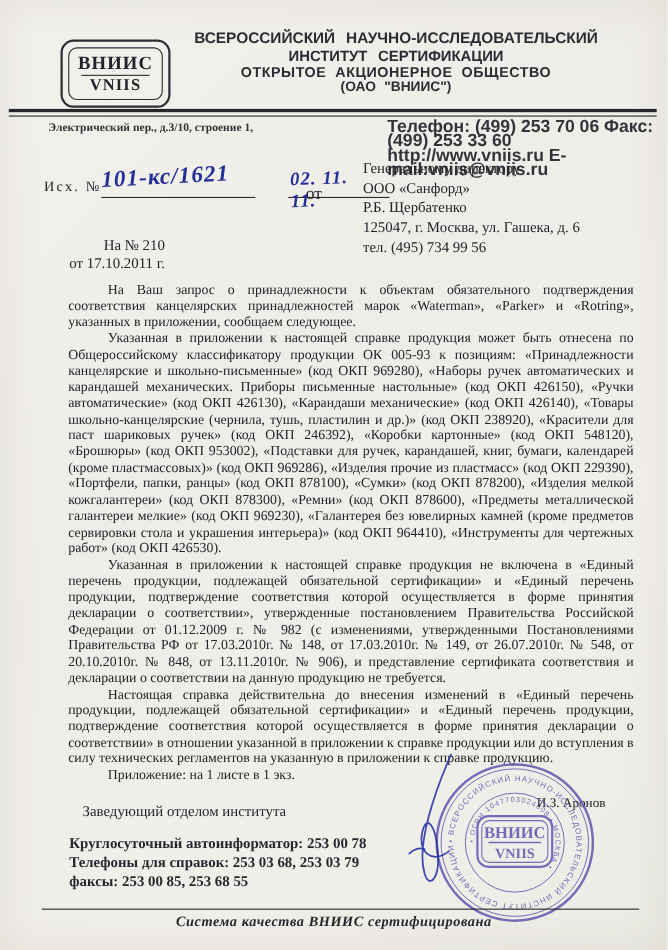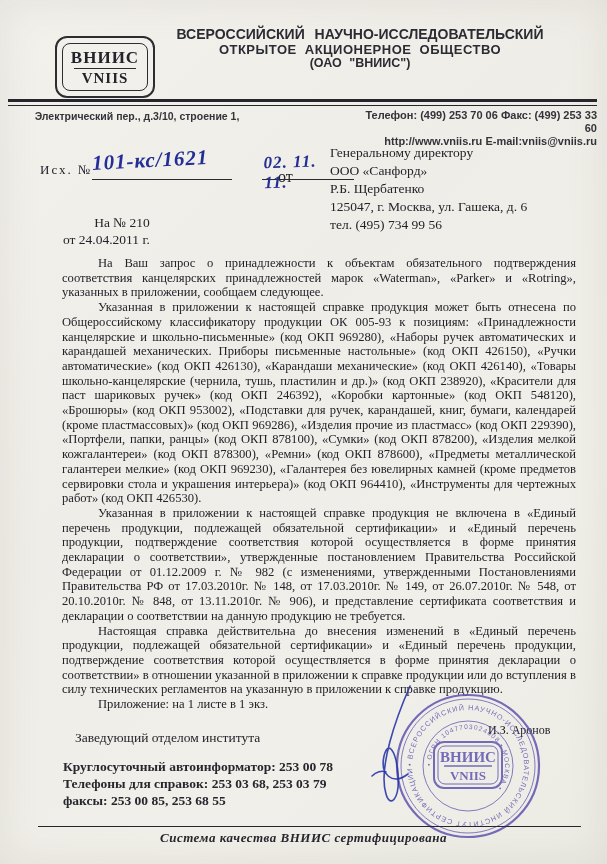--- a/index.html
+++ b/index.html
@@ -33,27 +33,27 @@
   .org-title .t1{font-size:14px;word-spacing:6px;line-height:17px;}
   .org-title .t2{font-size:13.5px;word-spacing:6px;line-height:16px;}
   .org-title .t3{font-size:13px;word-spacing:4px;line-height:13px;letter-spacing:.5px;}
   .org-title .t4{font-size:12.5px;word-spacing:4px;line-height:15px;}
   .header-rule{
     position:absolute;left:8px;top:99px;width:589px;height:3px;
     border-top:3px solid #26262c;border-bottom:1.5px solid #26262c;
   }
   .addr-left{
     position:absolute;left:22px;top:110px;width:230px;text-align:center;
-    font-family:Liberation Sans, sans-serif;font-weight:bold;
+    font-family:Liberation Serif, serif;font-weight:bold;
     font-size:10.5px;line-height:13px;color:#33333a;
   }
   .addr-right{
-    position:absolute;left:352px;top:109px;width:245px;text-align:right;
+    position:absolute;left:352px;top:109px;width:245px;text-align:left;
     font-family:"Liberation Sans", sans-serif;font-weight:bold;
-    font-size:11px;line-height:13px;color:#33333a;
+    font-size:16px;line-height:13px;color:#33333a;
   }
   
   .ref-line{position:absolute;left:40px;top:152px;width:300px;height:30px;font-size:13px;}
   .ref-label{position:absolute;left:0;top:10px;letter-spacing:2px;}
   .ref-underline1{position:absolute;left:52px;top:27px;width:140px;border-top:1.2px solid #2a2a30;}
   .ref-underline2{position:absolute;left:222px;top:27px;width:92px;border-top:1.2px solid #2a2a30;}
   .ref-ot{position:absolute;left:198px;top:16px;font-size:16px;margin-left:40px;}
   .hand{
     color:#232e96;font-style:italic;font-weight:bold;
     font-family:"Liberation Serif", serif;
@@ -93,20 +93,21 @@
   <div class="logo">
     <div class="logo-inner">
       <div class="logo-ru">ВНИИС</div>
       <div class="logo-divider"></div>
       <div class="logo-en">VNIIS</div>
     </div>
   </div>
 
   <div class="org-title">
     <div class="t1">ВСЕРОССИЙСКИЙ НАУЧНО-ИССЛЕДОВАТЕЛЬСКИЙ</div>
+    <div class="t2">ИНСТИТУТ СЕРТИФИКАЦИИ</div>
     <div class="t3">ОТКРЫТОЕ АКЦИОНЕРНОЕ ОБЩЕСТВО</div>
     <div class="t4">(ОАО "ВНИИС")</div>
   </div>
 
   <div class="header-rule"></div>
 
   <div class="addr-left">
     <div>Электрический пер., д.3/10, строение 1,</div>
   </div>
   <div class="addr-right">
@@ -126,21 +127,21 @@
   <div class="recipient">
     <div>Генеральному директору</div>
     <div>ООО «Санфорд»</div>
     <div>Р.Б. Щербатенко</div>
     <div>125047, г. Москва, ул. Гашека, д. 6</div>
     <div>тел. (495) 734 99 56</div>
   </div>
 
   <div class="in-ref">
     <div>На № 210</div>
-    <div>от 24.04.2011 г.</div>
+    <div>от 17.10.2011 г.</div>
   </div>
 
   <div class="body-text">
     <p>На Ваш запрос о принадлежности к объектам обязательного подтверждения соответствия канцелярских принадлежностей марок «Waterman», «Parker» и «Rotring», указанных в приложении, сообщаем следующее.</p>
     <p>Указанная в приложении к настоящей справке продукция может быть отнесена по Общероссийскому классификатору продукции ОК 005-93 к позициям: «Принадлежности канцелярские и школьно-письменные» (код ОКП 969280), «Наборы ручек автоматических и карандашей механических. Приборы письменные настольные» (код ОКП 426150), «Ручки автоматические» (код ОКП 426130), «Карандаши механические» (код ОКП 426140), «Товары школьно-канцелярские (чернила, тушь, пластилин и др.)» (код ОКП 238920), «Красители для паст шариковых ручек» (код ОКП 246392), «Коробки картонные» (код ОКП 548120), «Брошюры» (код ОКП 953002), «Подставки для ручек, карандашей, книг, бумаги, календарей (кроме пластмассовых)» (код ОКП 969286), «Изделия прочие из пластмасс» (код ОКП 229390), «Портфели, папки, ранцы» (код ОКП 878100), «Сумки» (код ОКП 878200), «Изделия мелкой кожгалантереи» (код ОКП 878300), «Ремни» (код ОКП 878600), «Предметы металлической галантереи мелкие» (код ОКП 969230), «Галантерея без ювелирных камней (кроме предметов сервировки стола и украшения интерьера)» (код ОКП 964410), «Инструменты для чертежных работ» (код ОКП 426530).</p>
     <p>Указанная в приложении к настоящей справке продукция не включена в «Единый перечень продукции, подлежащей обязательной сертификации» и «Единый перечень продукции, подтверждение соответствия которой осуществляется в форме принятия декларации о соответствии», утвержденные постановлением Правительства Российской Федерации от 01.12.2009 г. № 982 (с изменениями, утвержденными Постановлениями Правительства РФ от 17.03.2010г. № 148, от 17.03.2010г. № 149, от 26.07.2010г. № 548, от 20.10.2010г. № 848, от 13.11.2010г. № 906), и представление сертификата соответствия и декларации о соответствии на данную продукцию не требуется.</p>
     <p>Настоящая справка действительна до внесения изменений в «Единый перечень продукции, подлежащей обязательной сертификации» и «Единый перечень продукции, подтверждение соответствия которой осуществляется в форме принятия декларации о соответствии» в отношении указанной в приложении к справке продукции или до вступления в силу технических регламентов на указанную в приложении к справке продукцию.</p>
     <p class="attachment">Приложение: на 1 листе в 1 экз.</p>
   </div>
 

